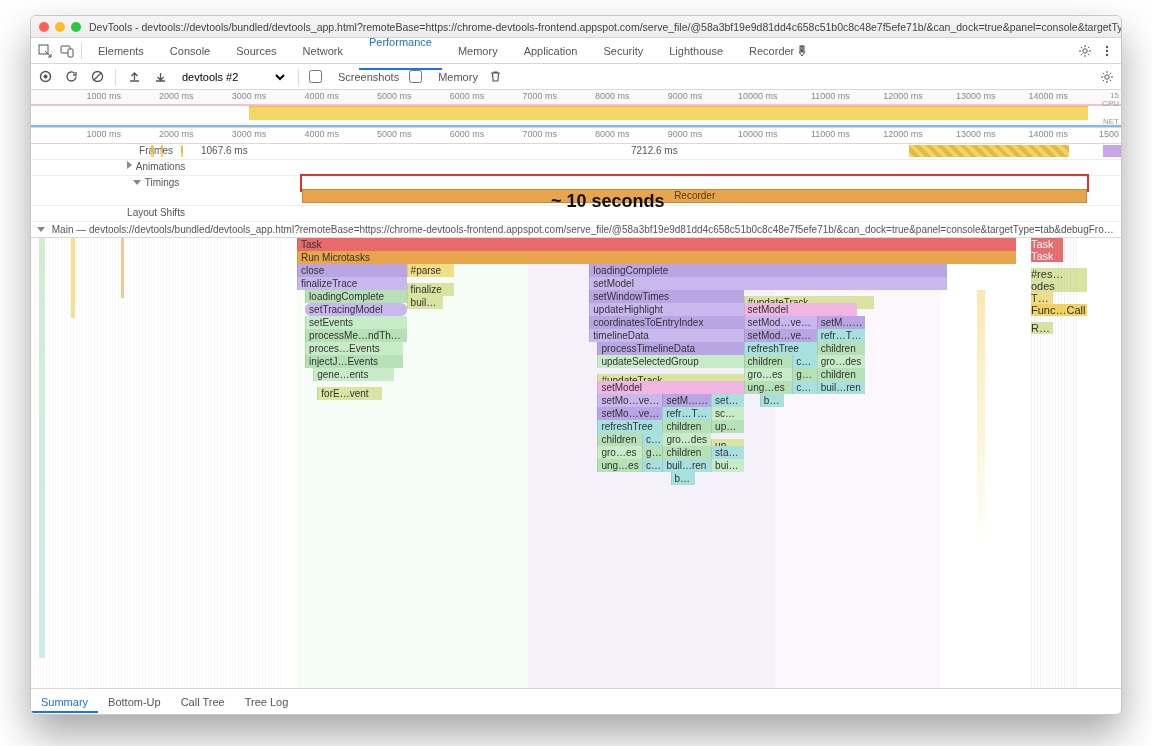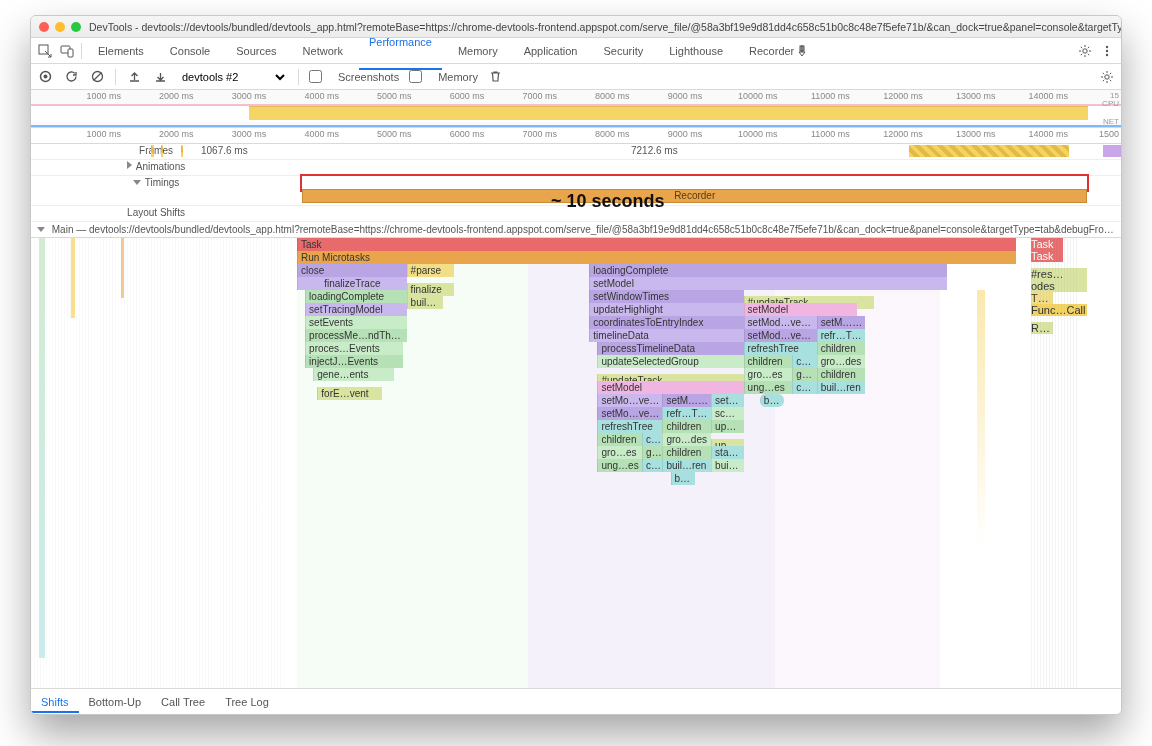--- a/index.html
+++ b/index.html
@@ -331,34 +331,34 @@
         <div class="bar col-orange" style="left:0;width:88.5%;">Run Microtasks</div>
       </div>
 
       <div class="flamelane" style="top:26px;">
         <div class="bar col-purple" style="left:0;width:13.5%;">close</div>
         <div class="bar col-yellow2" style="left:13.5%;width:5.8%;">#parse</div>
         <div class="bar col-purple" style="left:36%;width:44%;">loadingComplete</div>
       </div>
 
       <div class="flamelane" style="top:39px;">
-        <div class="bar col-purple2" style="left:0;width:13.5%;text-align:center;">finalizeTrace</div>
+        <div class="bar col-purple2" style="left:0;width:13.5%;">finalizeTrace</div>
         <div class="bar col-olive" style="left:13.5%;width:5.8%;">finalize</div>
         <div class="bar col-purple2" style="left:36%;width:44%;">setModel</div>
       </div>
 
       <div class="flamelane" style="top:52px;">
         <div class="bar col-green" style="left:1%;width:12.5%;">loadingComplete</div>
         <div class="bar col-olive" style="left:13.5%;width:4.5%;">buil…ls</div>
         <div class="bar col-purple" style="left:36%;width:19%;">setWindowTimes</div>
         <div class="bar col-olive" style="left:55%;width:16%;">#updateTrack</div>
       </div>
 
       <div class="flamelane" style="top:65px;">
-        <div class="bar col-purple2" style="left:1%;width:12.5%;">setTracingModel</div>
+        <div class="bar col-purple2" style="left:1%;width:12.5%;border-radius:6px;">setTracingModel</div>
         <div class="bar col-purple2" style="left:36%;width:19%;">updateHighlight</div>
         <div class="bar col-pink" style="left:55%;width:14%;">setModel</div>
       </div>
 
       <div class="flamelane" style="top:78px;">
         <div class="bar col-green2" style="left:1%;width:12.5%;">setEvents</div>
         <div class="bar col-purple" style="left:36%;width:19%;">coordinatesToEntryIndex</div>
         <div class="bar col-purple2" style="left:55%;width:9%;">setMod…vents</div>
         <div class="bar col-purple" style="left:64%;width:6%;">setM…nts</div>
       </div>
@@ -398,21 +398,21 @@
         <div class="bar col-pink" style="left:37%;width:18%;">setModel</div>
         <div class="bar col-green" style="left:55%;width:6%;">ung…es</div>
         <div class="bar col-teal" style="left:61%;width:3%;">c…n</div>
         <div class="bar col-teal" style="left:64%;width:6%;">buil…ren</div>
       </div>
 
       <div class="flamelane" style="top:156px;">
         <div class="bar col-purple2" style="left:37%;width:8%;">setMo…vents</div>
         <div class="bar col-purple" style="left:45%;width:6%;">setM…nts</div>
         <div class="bar col-teal" style="left:51%;width:4%;">set…on</div>
-        <div class="bar col-teal" style="left:57%;width:3%;border-radius:6px;">b…n</div>
+        <div class="bar col-teal" style="left:57%;width:3%;">b…n</div>
       </div>
 
       <div class="flamelane" style="top:169px;">
         <div class="bar col-purple" style="left:37%;width:8%;">setMo…vents</div>
         <div class="bar col-teal" style="left:45%;width:6%;">refr…Tree</div>
         <div class="bar col-green2" style="left:51%;width:4%;">sc…ow</div>
       </div>
 
       <div class="flamelane" style="top:182px;">
         <div class="bar col-teal" style="left:37%;width:8%;">refreshTree</div>
@@ -454,19 +454,19 @@
       <div class="bar col-yellow" style="left:-48px;width:56px;top:39px;">Func…Call</div>
       <div class="bar col-olive" style="left:10px;width:22px;top:39px;">R…</div>
       <div style="position:absolute;right:0;top:0;width:48px;height:450px;" class="faint-left"></div>
       <div style="position:absolute;left:-54px;top:52px;width:8px;height:260px;background:linear-gradient(var(--yellow),#fff);opacity:.5;"></div>
     </div>
   </div>
 
   <div class="annot" style="left:520px;top:175px;">~ 10 seconds</div>
 
   <div class="bottomtabs">
-    <div class="btab active">Shifts</div>
+    <div class="btab active">Summary</div>
     <div class="btab">Bottom-Up</div>
     <div class="btab">Call Tree</div>
     <div class="btab">Tree Log</div>
   </div>
 
 </div>
 
 </body></html>

